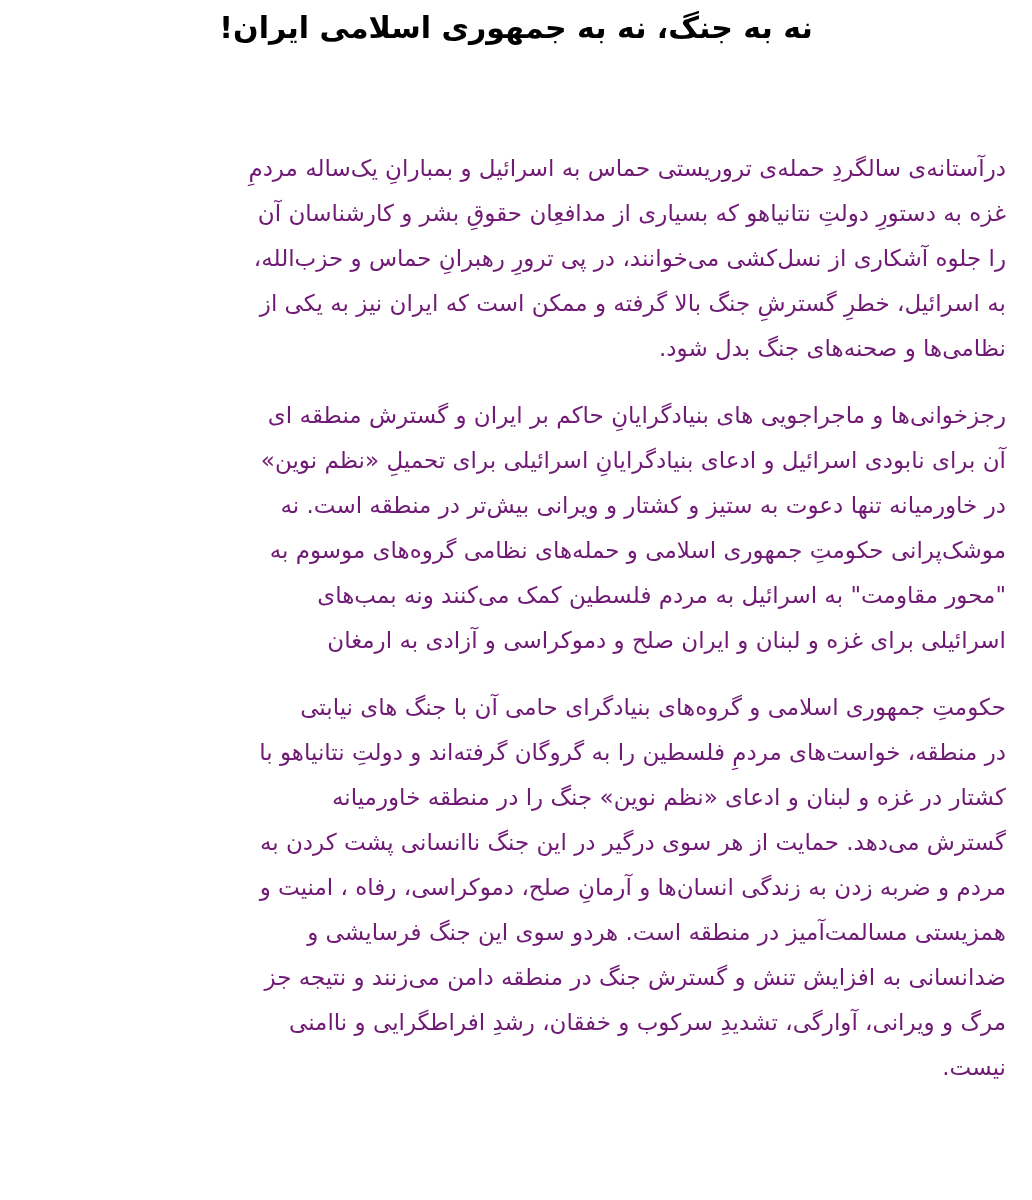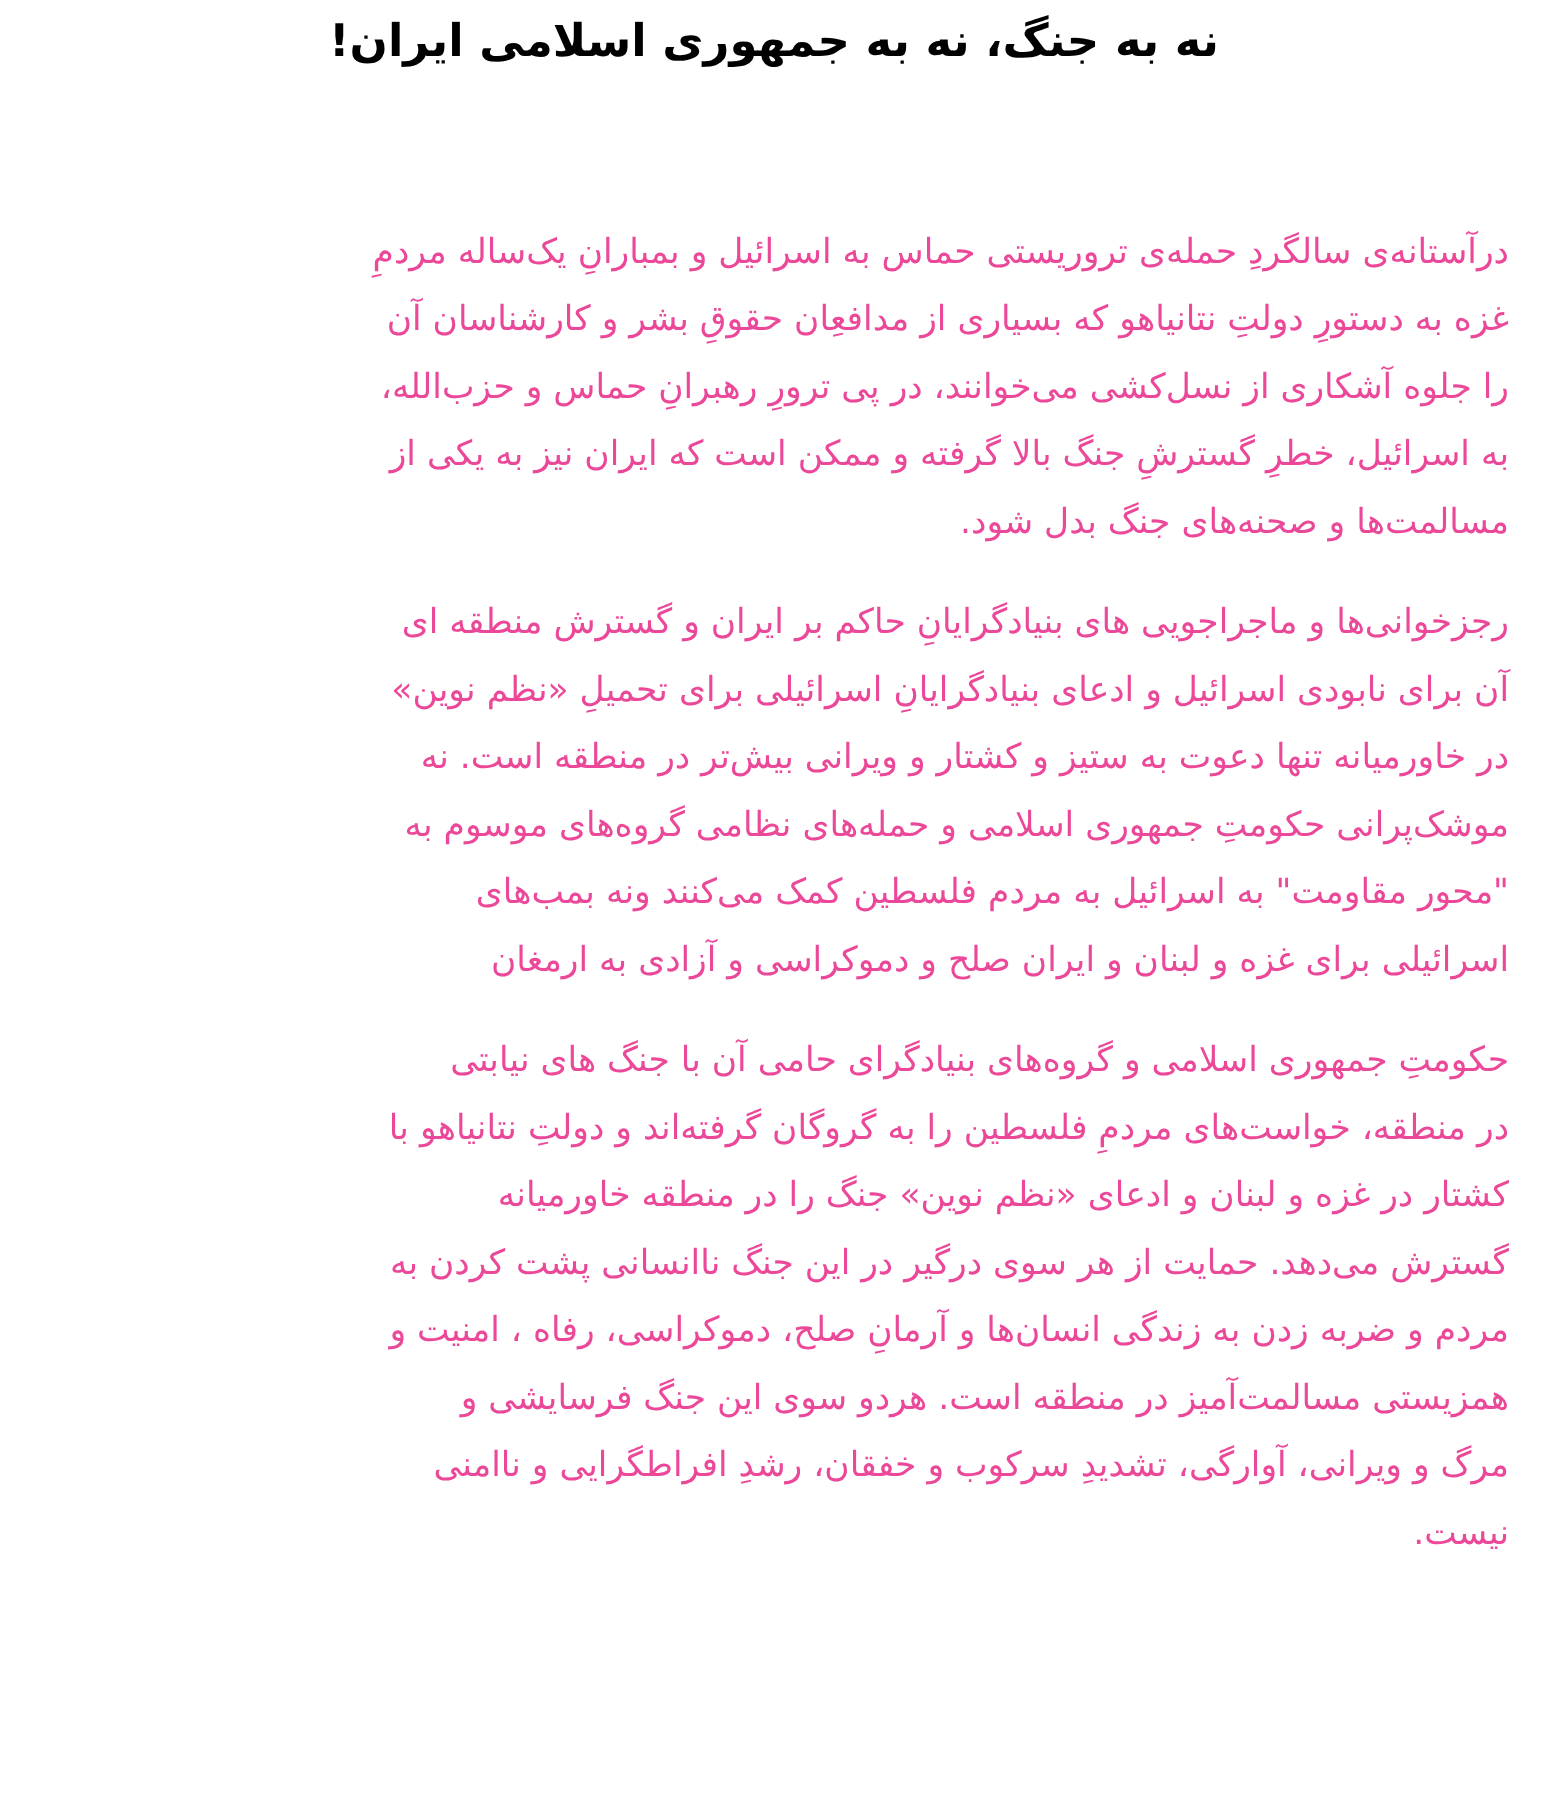--- a/index.html
+++ b/index.html
@@ -40,54 +40,55 @@
     margin: 0;
   }
   .para + .para {
     margin-top: 22px;
   }
   .line {
     display: block;
     font-size: 23px;
     line-height: 45px;
     white-space: nowrap;
-    color: #ec4899;
+    color: #701a75;
   }
 </style>
 </head>
 <body>
 
 <div class="page">
 
   <h1 class="doc-title">نه به جنگ، نه به جمهوری اسلامی ایران!</h1>
 
   <div class="body-text">
 
     <p class="para">
       <span class="line">درآستانه‌ی سالگردِ حمله‌ی تروریستی حماس به اسرائیل و بمبارانِ یک‌ساله مردمِ</span>
       <span class="line">غزه به دستورِ دولتِ نتانیاهو که بسیاری از مدافعِان حقوقِ بشر و کارشناسان  آن</span>
       <span class="line">را جلوه آشکاری از نسل‌کشی می‌خوانند، در پی ترورِ رهبرانِ حماس و حزب‌الله،</span>
       <span class="line">به اسرائیل، خطرِ گسترشِ جنگ بالا گرفته و ممکن است که ایران نیز به یکی از</span>
-      <span class="line">مسالمت‌ها و صحنه‌های جنگ بدل شود.</span>
+      <span class="line">نظامی‌ها و صحنه‌های جنگ بدل شود.</span>
     </p>
 
     <p class="para">
       <span class="line">رجزخوانی‌ها  و ماجراجویی های بنیادگرایانِ حاکم بر ایران و گسترش منطقه ای</span>
       <span class="line">آن برای نابودی اسرائیل و ادعای بنیادگرایانِ اسرائیلی برای تحمیلِ «نظم نوین»</span>
       <span class="line">در خاورمیانه تنها دعوت به ستیز و کشتار و ویرانی بیش‌تر در منطقه است. نه</span>
       <span class="line">موشک‌پرانی حکومتِ جمهوری اسلامی و حمله‌های نظامی گروه‌های موسوم به</span>
       <span class="line">"محور مقاومت" به اسرائیل به مردم فلسطین کمک می‌کنند ونه بمب‌های</span>
       <span class="line">اسرائیلی برای غزه و لبنان و ایران صلح و دموکراسی و آزادی به ارمغان</span>
     </p>
 
     <p class="para">
       <span class="line">حکومتِ جمهوری اسلامی و گروه‌های بنیادگرای حامی آن با جنگ های نیابتی</span>
       <span class="line">در منطقه، خواست‌های مردمِ فلسطین را به گروگان گرفته‌اند و دولتِ نتانیاهو با</span>
       <span class="line">کشتار در غزه و لبنان و ادعای «نظم نوین» جنگ را در منطقه خاورمیانه</span>
       <span class="line">گسترش می‌دهد. حمایت از هر سوی درگیر در این جنگ ناانسانی پشت کردن به</span>
       <span class="line">مردم و ضربه زدن به زندگی انسان‌ها و آرمانِ صلح، دموکراسی، رفاه ، امنیت و</span>
       <span class="line">همزیستی مسالمت‌آمیز در منطقه است. هردو سوی این جنگ فرسایشی و</span>
+      <span class="line">ضدانسانی به افزایش تنش و گسترش جنگ در منطقه دامن می‌زنند و نتیجه جز</span>
       <span class="line">مرگ و ویرانی، آوارگی، تشدیدِ سرکوب و خفقان، رشدِ افراطگرایی و ناامنی</span>
       <span class="line">نیست.</span>
     </p>
 
   </div>
 </div>
 
 </body></html>

